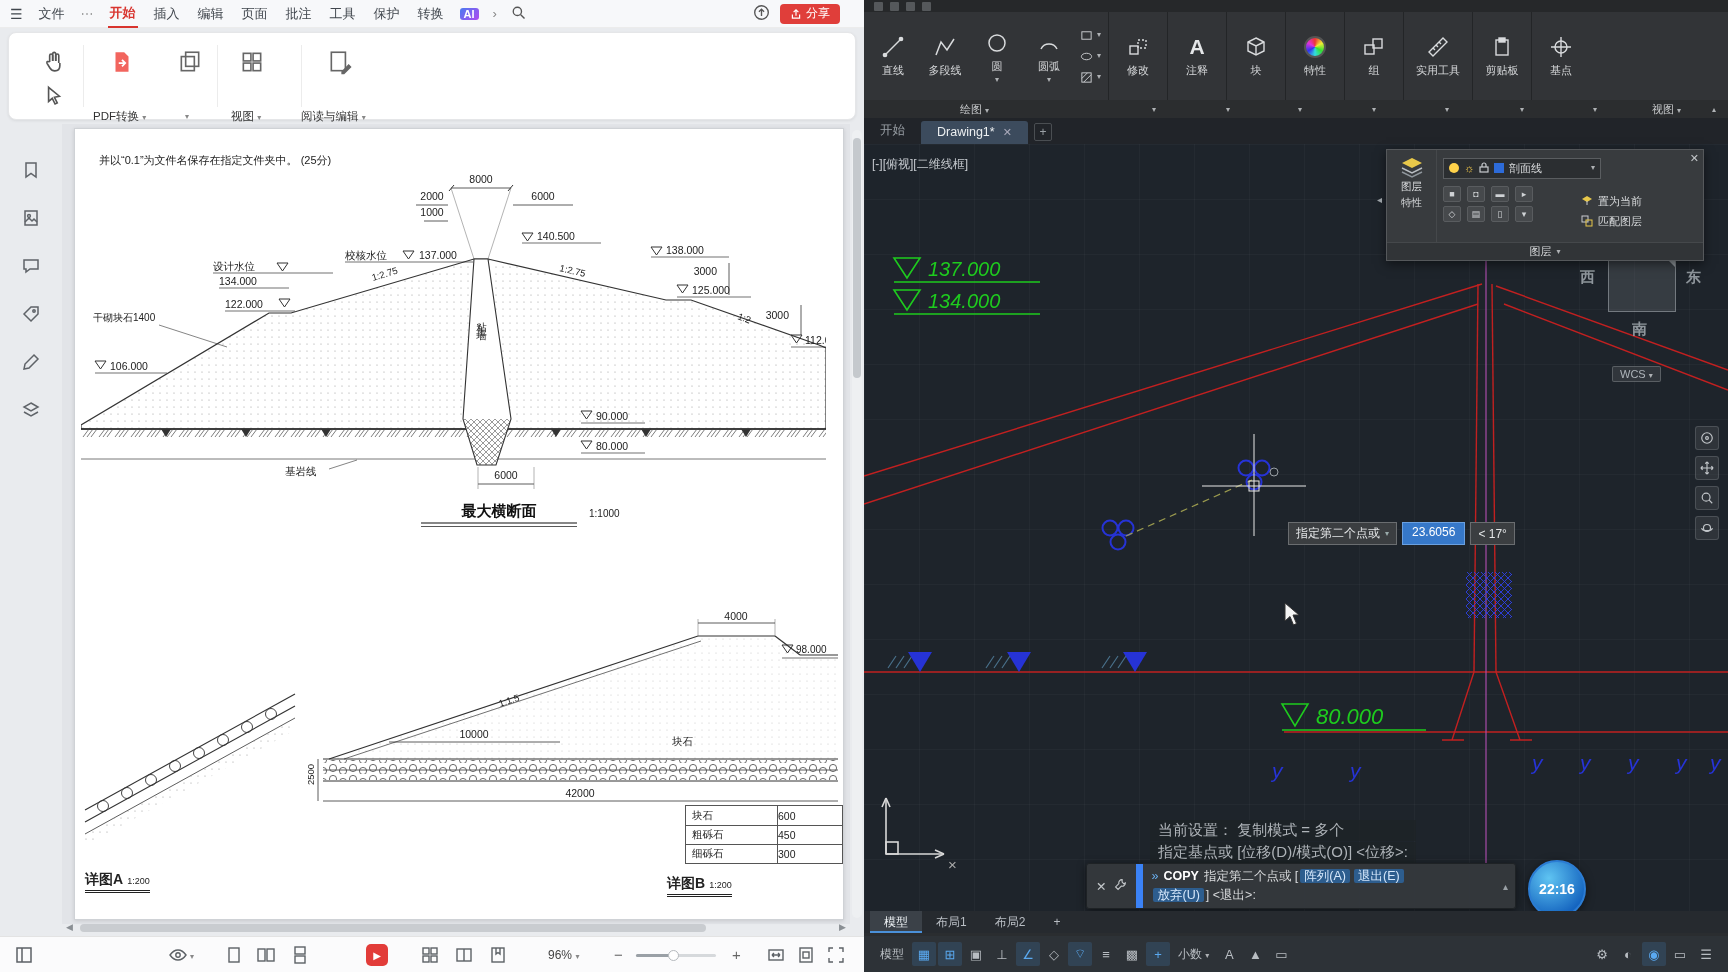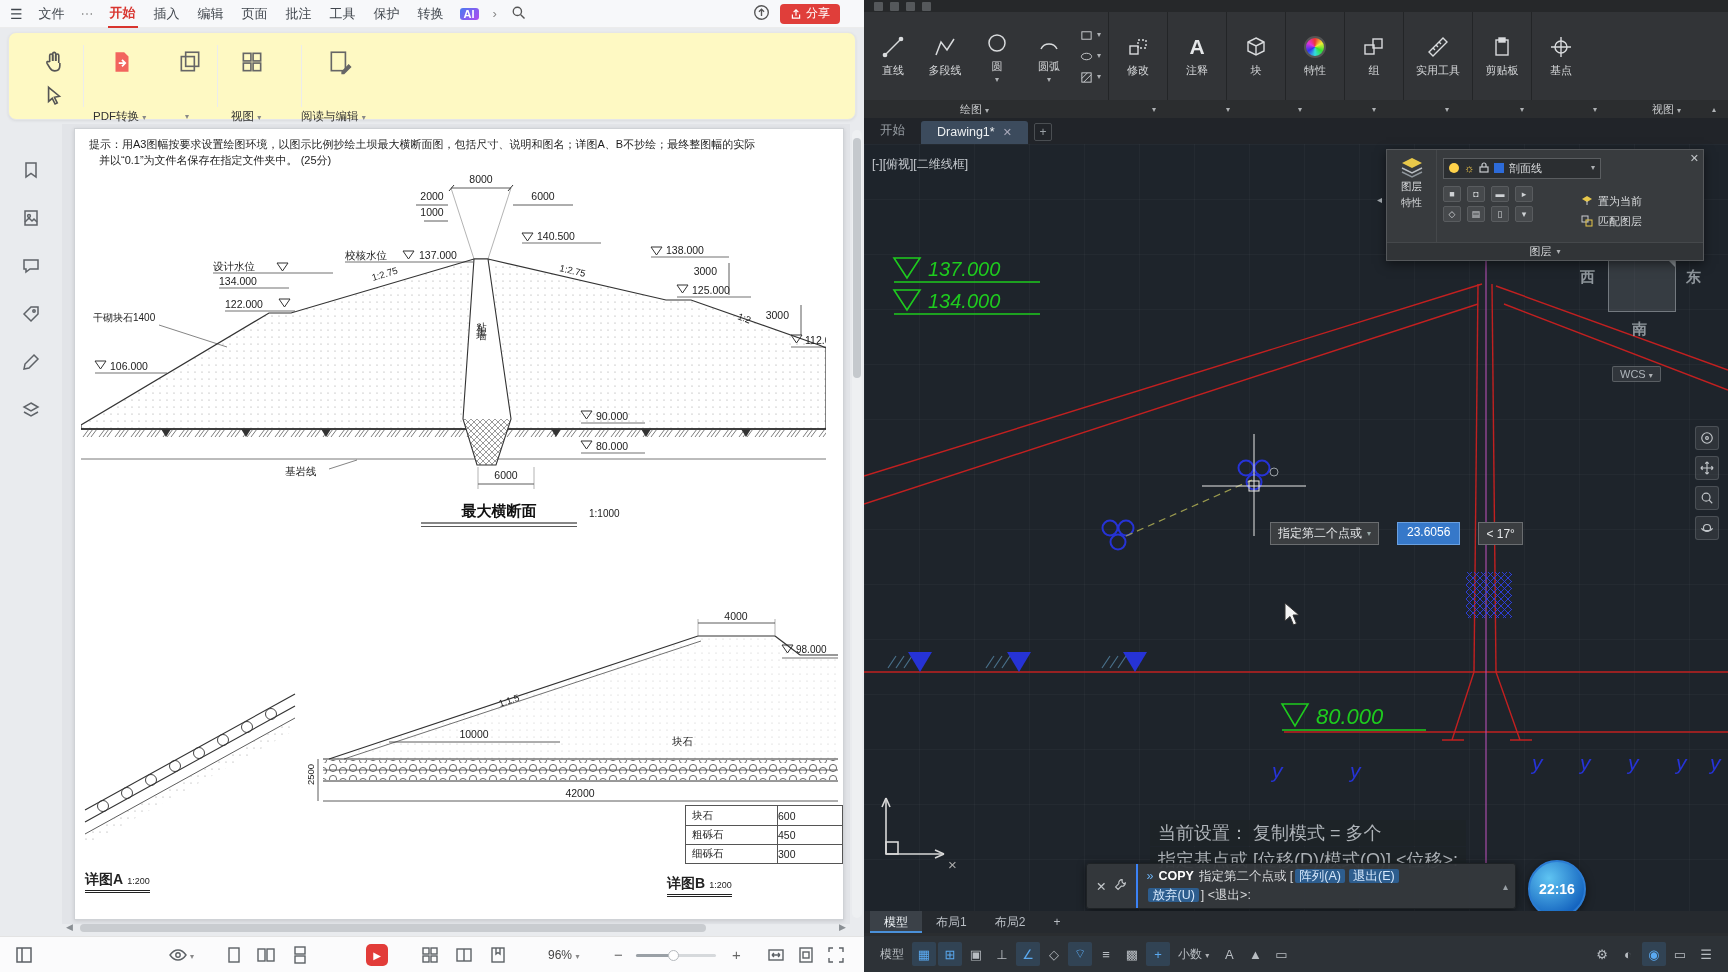--- a/index.html
+++ b/index.html
@@ -8,21 +8,21 @@
   .abs{position:absolute}
   svg text{font-family:"Liberation Sans",sans-serif}
 
   
   .pdf-panel{position:absolute;left:0;top:0;width:864px;height:972px;background:#e9ebee;overflow:hidden}
   .menubar{position:absolute;left:0;top:0;width:100%;height:28px;background:#f7f8fa;display:flex;align-items:center;font-size:13px;color:#40464d;padding:0 10px;border-bottom:1px solid #ececec}
   .menubar>*{margin-right:14px;white-space:nowrap}
   .mtab{padding:4px 2px;cursor:default}
   .mtab.active{color:#d8342e;font-weight:bold;border-bottom:2px solid #d8342e}
   .share-btn{margin-left:auto;background:#e03e3a;color:#fff;border-radius:4px;height:20px;display:flex;align-items:center;padding:0 10px;font-size:12px;gap:4px}
-  .toolcard{position:absolute;left:8px;top:32px;width:848px;height:88px;background:#fef9c3;border:1px solid #e5e6e8;border-radius:8px;box-shadow:0 1px 3px rgba(0,0,0,.07)}
+  .toolcard{position:absolute;left:8px;top:32px;width:848px;height:88px;background:#ffffff;border:1px solid #e5e6e8;border-radius:8px;box-shadow:0 1px 3px rgba(0,0,0,.07)}
   .tc-ic{position:absolute;width:26px;height:26px;color:#555}
   .tc-label{position:absolute;font-size:11.5px;color:#333;white-space:nowrap}
   .caret{font-size:8px;color:#888}
   .tc-sep{position:absolute;width:1px;background:#ececec;top:12px;bottom:12px}
   .pdf-side-ic{position:absolute;left:21px;width:20px;height:20px;color:#5f6368}
   .doc{position:absolute;left:62px;top:124px;right:14px;bottom:48px;background:#e2e4e8}
   .page{position:absolute;left:12px;top:4px;width:770px;height:792px;background:#fff;border:1px solid #cfd2d6;box-shadow:0 1px 4px rgba(0,0,0,.12);overflow:hidden}
   .hint{position:absolute;font-size:11px;color:#1c1c1c;white-space:nowrap}
   .dtitle{position:absolute;font-size:14px;font-weight:bold;color:#222;border-bottom:3px double #222;padding-bottom:1px}
   .dscale{font-size:9px;font-weight:normal;margin-left:4px}
@@ -68,28 +68,28 @@
   .canvas{position:absolute;left:0;top:144px;right:0;height:767px;background:#1e242b;overflow:hidden;
     background-image:linear-gradient(rgba(255,255,255,.028) 1px,transparent 1px),linear-gradient(90deg,rgba(255,255,255,.028) 1px,transparent 1px);
     background-size:55px 55px;cursor:none}
   .vplabel{position:absolute;left:8px;top:12px;font-size:12px;color:#c7cbd0}
   .cube{position:absolute;left:706px;top:96px;width:150px;height:104px;color:#8f969c;font-size:15px;font-weight:bold}
   .cube-face{position:absolute;left:38px;top:4px;width:68px;height:68px;background:rgba(140,146,152,.22);border:1px solid rgba(190,196,202,.45)}
   .cube-corner{position:absolute;right:0;top:0;width:0;height:0;border-left:22px solid transparent;border-top:22px solid rgba(210,216,222,.55)}
   .wcs-chip{position:absolute;left:748px;top:222px;background:rgba(62,67,72,.6);border:1px solid rgba(150,155,160,.4);color:#aeb4ba;font-size:11px;padding:1px 7px;border-radius:2px}
   .navstrip{position:absolute;left:831px;top:282px;width:26px;display:flex;flex-direction:column;gap:6px}
   .nav-ic{width:24px;height:24px;background:rgba(72,77,82,.4);border:1px solid rgba(255,255,255,.14);border-radius:3px;display:flex;align-items:center;justify-content:center;color:#c3c7cb}
-  .dyn{position:absolute;left:406px;top:378px;display:flex;gap:18px;font-size:12px}
+  .dyn{position:absolute;left:424px;top:378px;display:flex;gap:5px;font-size:12px}
   .dyn .db{background:#3b3e41;border:1px solid #6a6d70;color:#e4e6e8;padding:2px 7px;display:flex;align-items:center;gap:5px}
   .dyn .dv{background:#3678c9;border:1px solid #6aa0e0;color:#fff;padding:2px 9px}
-  .hist{position:absolute;left:286px;top:676px;font-size:18px;color:#aeb3b8}
+  .hist{position:absolute;left:286px;top:676px;font-size:15px;color:#aeb3b8}
   .hist div{background:rgba(30,34,38,.78);padding:1px 8px;margin-bottom:1px;white-space:nowrap}
   .cmdwin{position:absolute;left:222px;top:719px;width:430px;height:46px;background:rgba(52,56,60,.96);border:1px solid #1e2225;border-radius:3px;box-shadow:0 2px 8px rgba(0,0,0,.5);display:flex;align-items:center;color:#d8dadc;font-size:12.5px}
   .cmd-ctl{display:flex;align-items:center;gap:8px;padding:0 9px;color:#c3c7ca}
-  .cmdlines{flex:1;border-left:2px solid #3b82f6;padding:3px 8px;line-height:19px;white-space:nowrap}
+  .cmdlines{flex:1;border-left:7px solid #3b82f6;padding:3px 8px;line-height:19px;white-space:nowrap}
   .cmdname{font-weight:bold;color:#fff;margin:0 5px}
   .chip{background:#2d5d8e;color:#d5e7fb;border-radius:2px;padding:0 4px;margin:0 2px}
   .cmd-caret{padding:0 7px;color:#9aa0a5;font-size:10px}
   .clock{position:absolute;left:664px;top:716px;width:58px;height:58px;border-radius:50%;background:radial-gradient(circle at 35% 30%,#5fc4f2,#1565c0 75%);border:2px solid #2b7cd3;color:#fff;font-size:14px;font-weight:bold;display:flex;align-items:center;justify-content:center;box-shadow:0 2px 8px rgba(0,0,0,.5)}
   .lpanel{position:absolute;left:522px;top:149px;width:318px;height:112px;background:#383b3e;border:1px solid #55585b;box-shadow:0 3px 10px rgba(0,0,0,.5);z-index:9;color:#d8dadc;font-size:10.5px}
   .lp-left{position:absolute;left:0;top:0;width:50px;height:92px;border-right:1px solid #45484b;display:flex;flex-direction:column;align-items:center;padding-top:6px;gap:2px}
   .lp-row1{position:absolute;left:56px;top:7px;height:22px;display:flex;align-items:center;gap:4px}
   .ldrop{width:158px;height:21px;background:#2b2e31;border:1px solid #5a5d60;display:flex;align-items:center;gap:5px;padding:0 5px;font-size:11px}
   .lp-tools{position:absolute;left:56px;top:36px;display:grid;grid-template-columns:repeat(4,20px);grid-gap:4px}
   .lt{width:18px;height:16px;background:#46494c;border:1px solid #595c5f;border-radius:2px;display:flex;align-items:center;justify-content:center;font-size:9px;color:#cfd2d5}
@@ -213,21 +213,20 @@
   <span class="pdf-side-ic" style="top:352px"><svg viewBox="0 0 20 20" fill="none" stroke="currentColor" stroke-width="1.5">
           <path d="M13 3l4 4-9 9-5 1 1-5z"></path>
         </svg></span>
   <span class="pdf-side-ic" style="top:400px"><svg viewBox="0 0 20 20" fill="none" stroke="currentColor" stroke-width="1.5">
           <path d="M10 3l7 4-7 4-7-4z"></path>
           <path d="M3 12l7 4 7-4"></path>
         </svg></span>
 
   <div class="doc">
     <div class="page">
-      <div class="hint" style="left:14px;top:8px">提示：用A3图幅按要求设置绘图环境，以图示比例抄绘土坝最大横断面图，包括尺寸、说明和图名；详图A、B不抄绘；最终整图幅的实际</div>
       <div class="hint" style="left:24px;top:24px">并以“0.1”为文件名保存在指定文件夹中。  (25分)</div>
 
       <svg class="abs" style="left:6px;top:38px" width="745" height="390" viewBox="0 0 745 390">
         <defs>
           <pattern id="dots" width="7" height="7" patternUnits="userSpaceOnUse">
                 <circle cx="2" cy="2" r="0.6" fill="#9a9a9a"></circle>
               </pattern>
           <pattern id="xh" width="6" height="6" patternUnits="userSpaceOnUse">
                 <path d="M0 6L6 0M0 0L6 6" stroke="#555" stroke-width="0.6"></path>
               </pattern>

